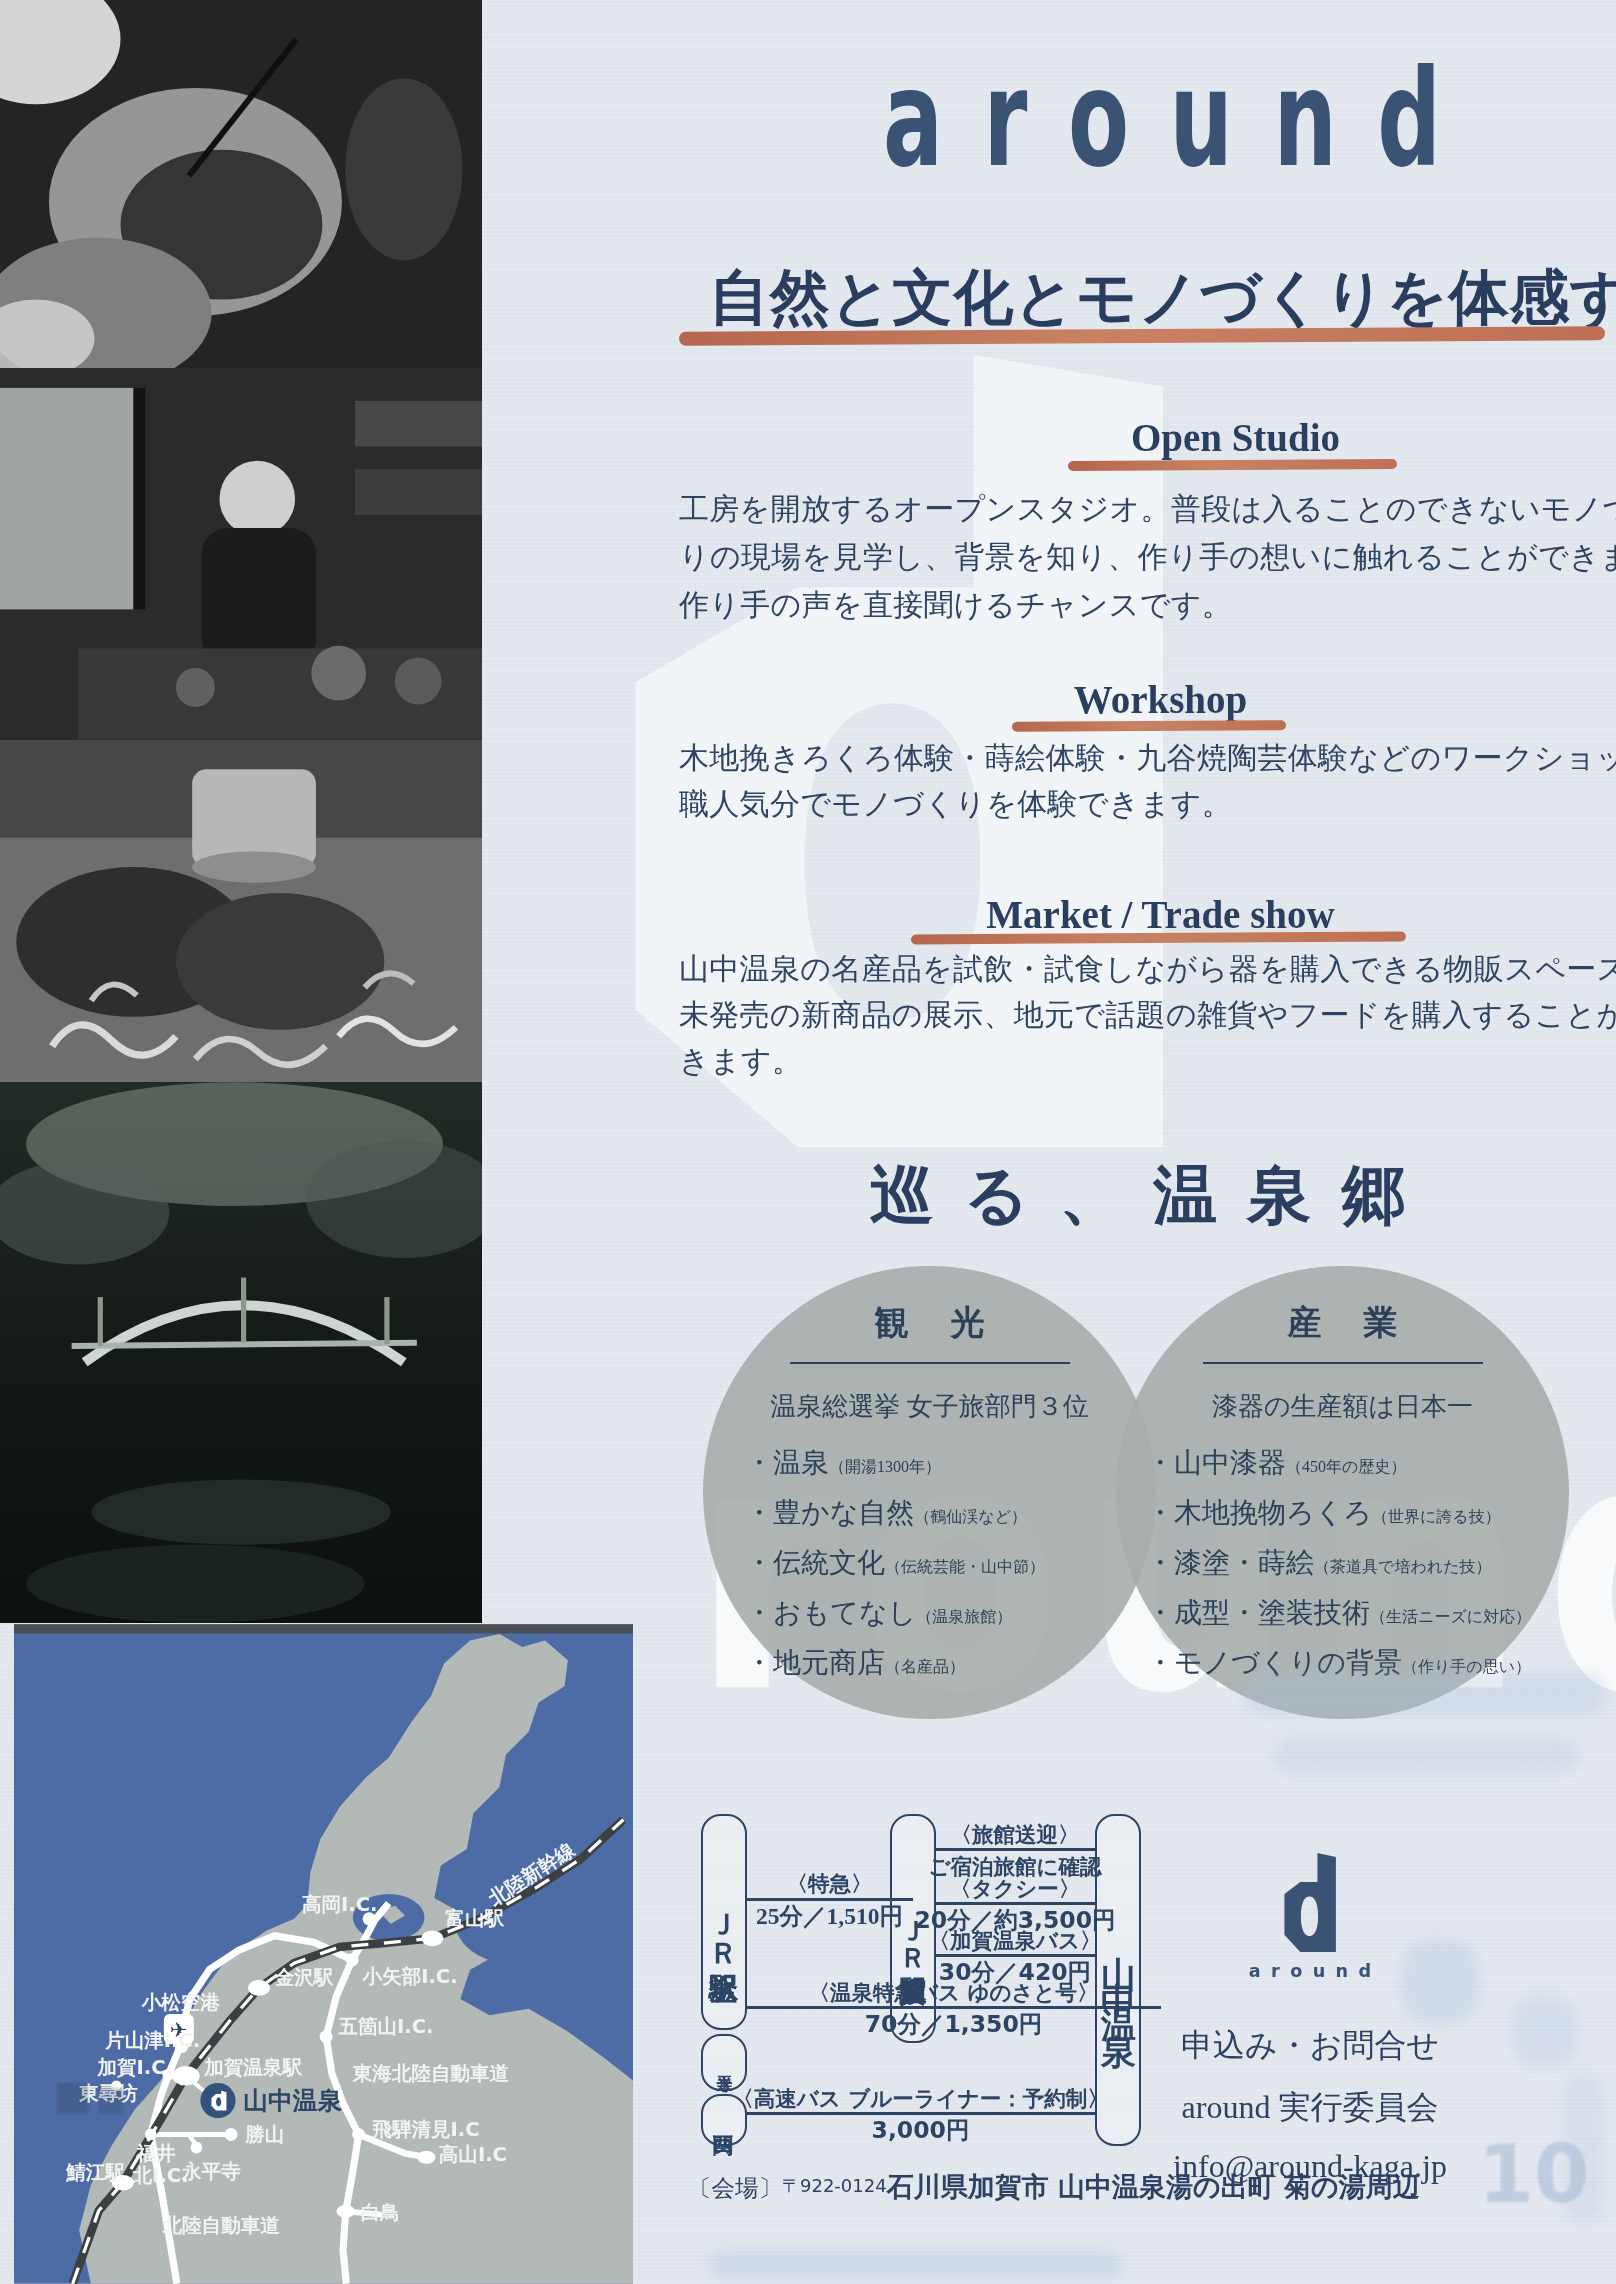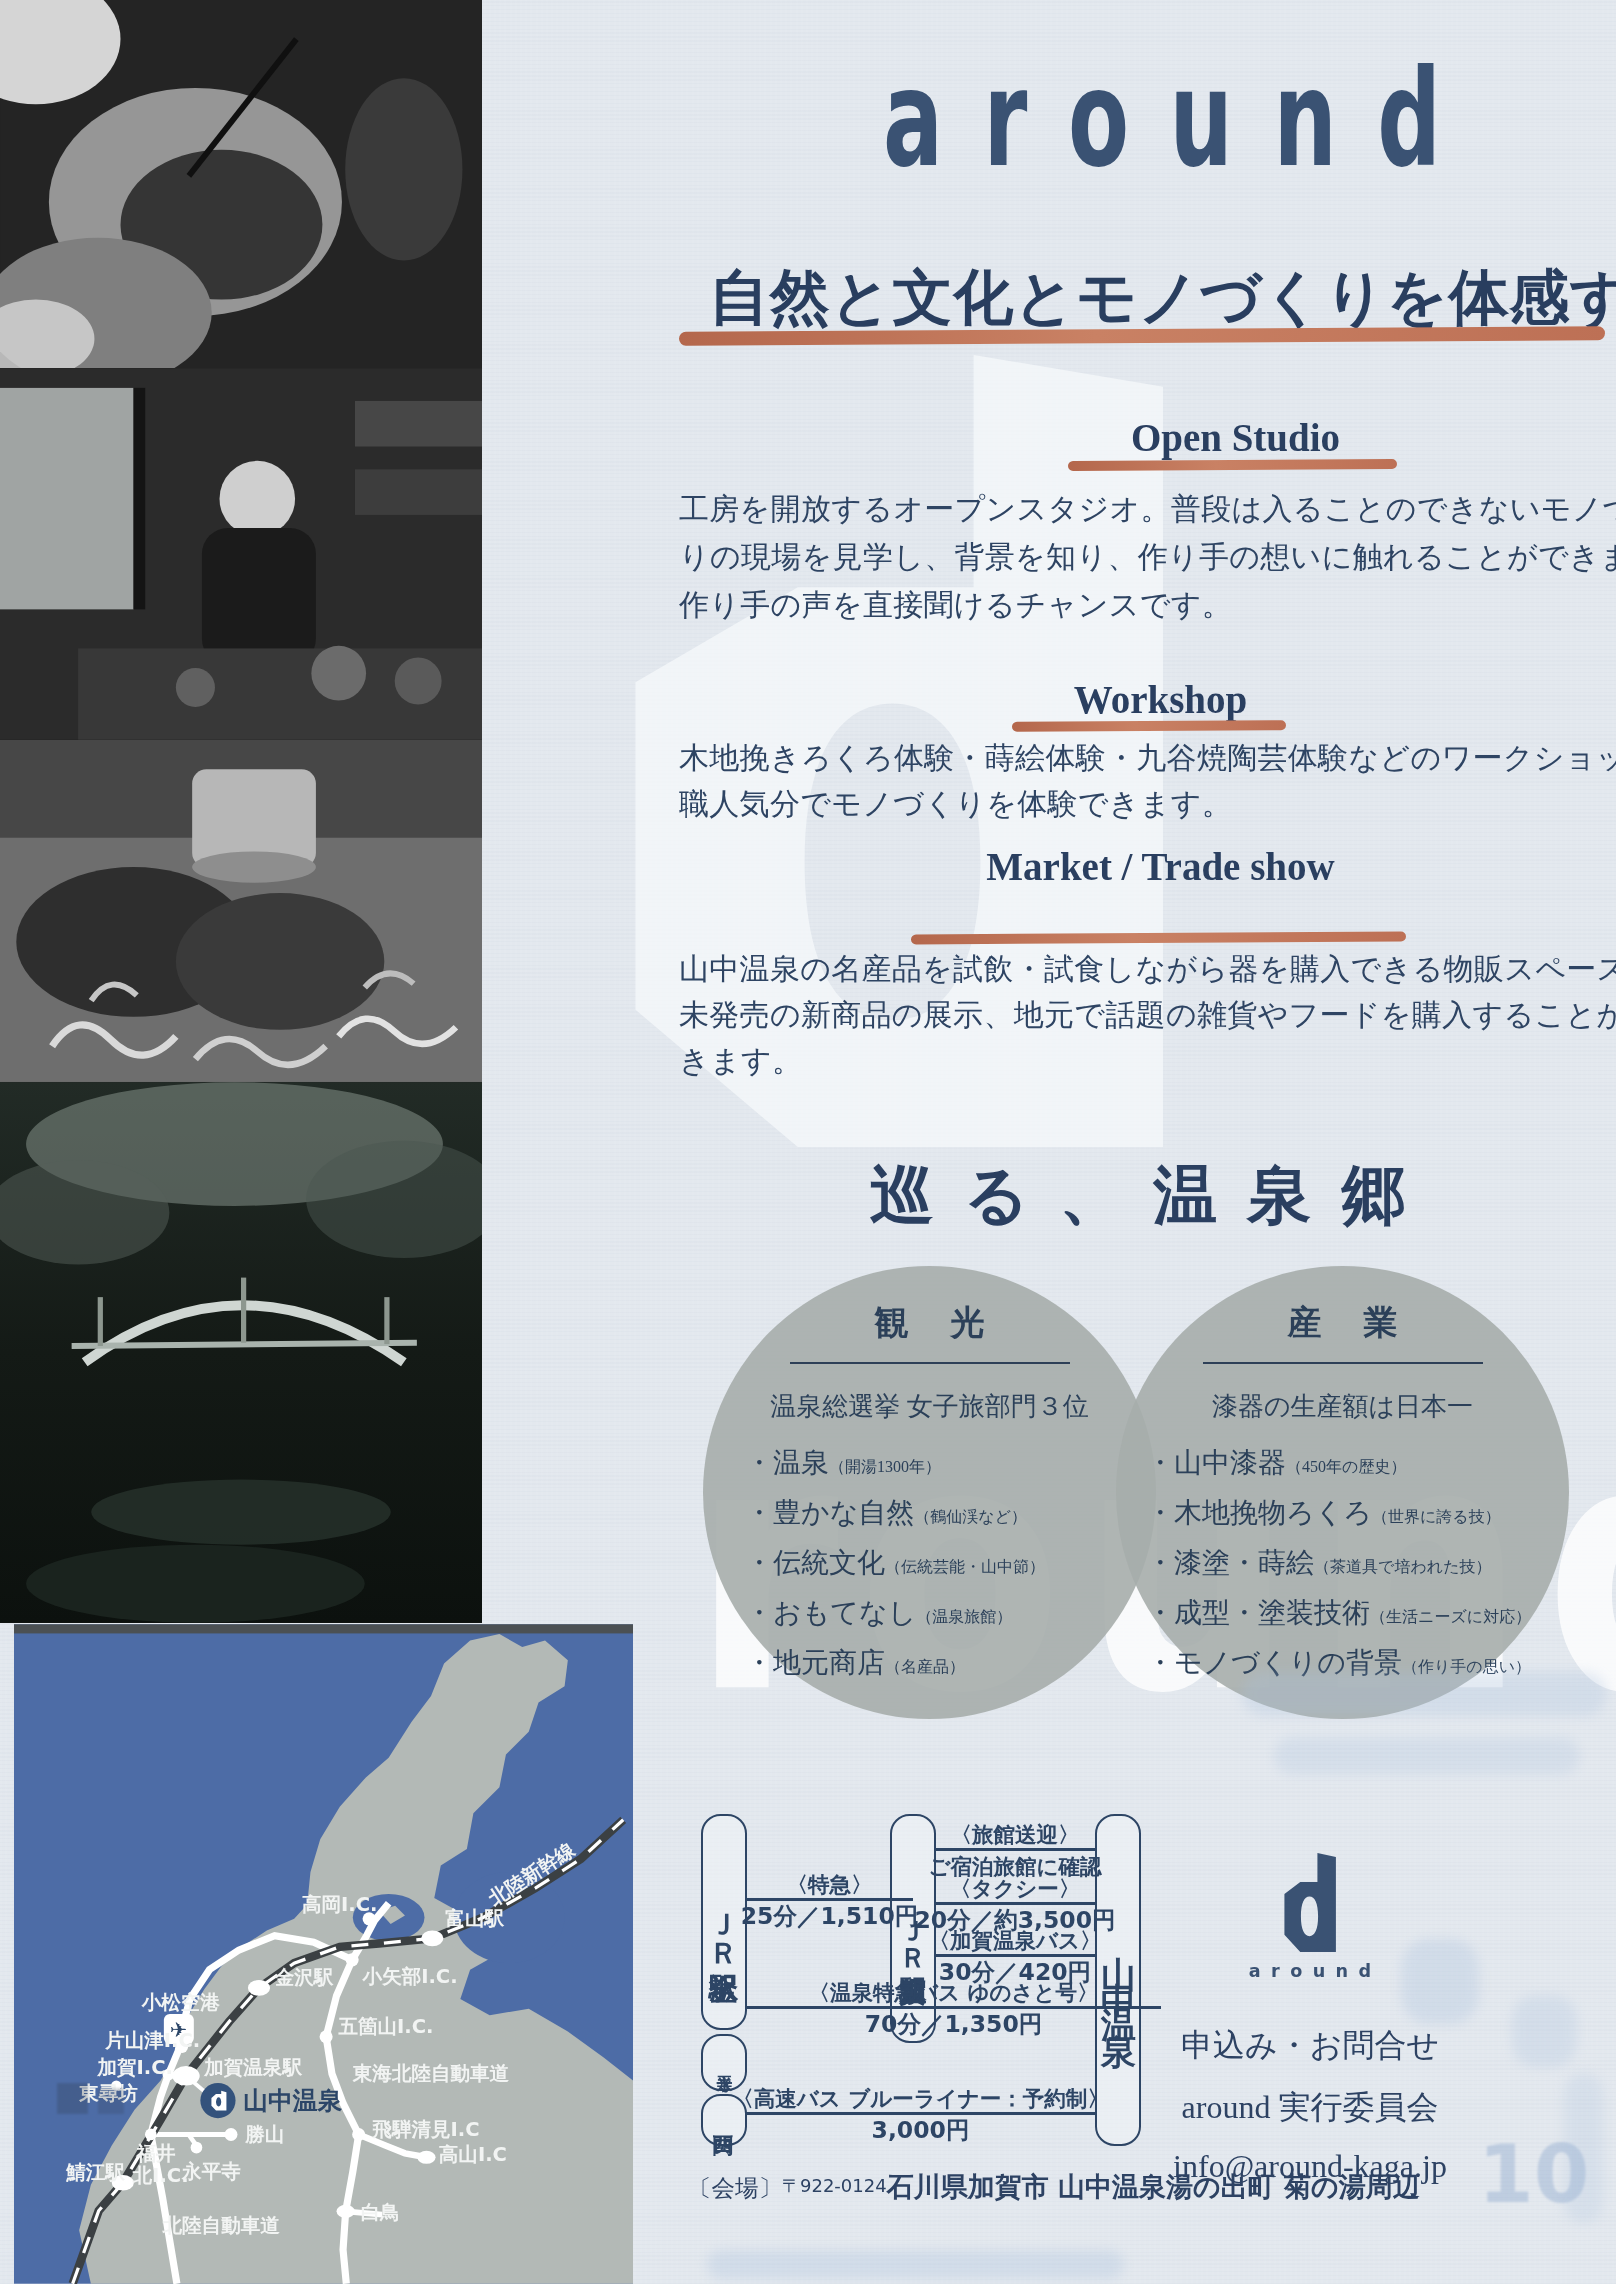--- a/index.html
+++ b/index.html
@@ -246,21 +246,21 @@
     <div>作り手の声を直接聞けるチャンスです。</div>
   </div>
 
   <div class="sec-title" style="left:965px;top:677px;width:391px;">Workshop</div>
   <div class="redbar" style="left:1012px;top:721px;width:274px;height:10.4px;"></div>
   <div class="body-par" style="top:735px;line-height:46px;">
     <div>木地挽きろくろ体験・蒔絵体験・九谷焼陶芸体験などのワークショップ。</div>
     <div>職人気分でモノづくりを体験できます。</div>
   </div>
 
-  <div class="sec-title" style="left:900px;top:844px;width:521px;">Market / Trade show</div>
+  <div class="sec-title" style="left:900px;top:892px;width:521px;">Market / Trade show</div>
   <div class="redbar" style="left:911px;top:933px;width:495px;height:10.4px;"></div>
   <div class="body-par" style="top:946px;line-height:46px;">
     <div>山中温泉の名産品を試飲・試食しながら器を購入できる物販スペースや</div>
     <div>未発売の新商品の展示、地元で話題の雑貨やフードを購入することがで</div>
     <div>きます。</div>
   </div>
 
   <div id="onsen-heading" class="abs serif">巡る、温泉郷</div>
 
   <div id="circle-left" class="circle" style="left:703px;top:1266px;">
@@ -288,21 +288,21 @@
       <li><span class="il">・モノづくりの背景</span><span class="in">（作り手の思い）</span></li>
     </ul>
   </div>
 
   <div class="pill" style="left:701px;top:1814px;width:46px;height:216px;font-size:29px;">ＪＲ金沢駅</div>
   <div class="pill" style="left:890px;top:1814px;width:46px;height:229px;font-size:27px;">ＪＲ加賀温泉駅</div>
   <div class="pill" style="left:1095px;top:1814px;width:46px;height:332px;font-size:35px;letter-spacing:26px;">山中温泉</div>
   <div class="pill" style="left:701px;top:2034px;width:46px;height:57px;font-size:15.6px;">永平寺</div>
   <div class="pill" style="left:701px;top:2094px;width:46px;height:52px;font-size:20px;">関西</div>
 
-  <div class="route" style="left:746px;top:1871px;width:167px;">
+  <div class="route" style="left:746px;top:1871px;width:167px;font-family:Liberation Serif, serif;">
     <div class="rlabel">〈特急〉</div>
     <div class="rline"></div>
     <div class="rdetail">25分／1,510円</div>
   </div>
   <div class="route" style="left:935px;top:1821px;width:160px;">
     <div class="rlabel">〈旅館送迎〉</div>
     <div class="rline"></div>
     <div class="rdetail" style="font-size:21.5px;">ご宿泊旅館に確認</div>
   </div>
   <div class="route" style="left:935px;top:1875px;width:160px;justify-content:flex-end;">

